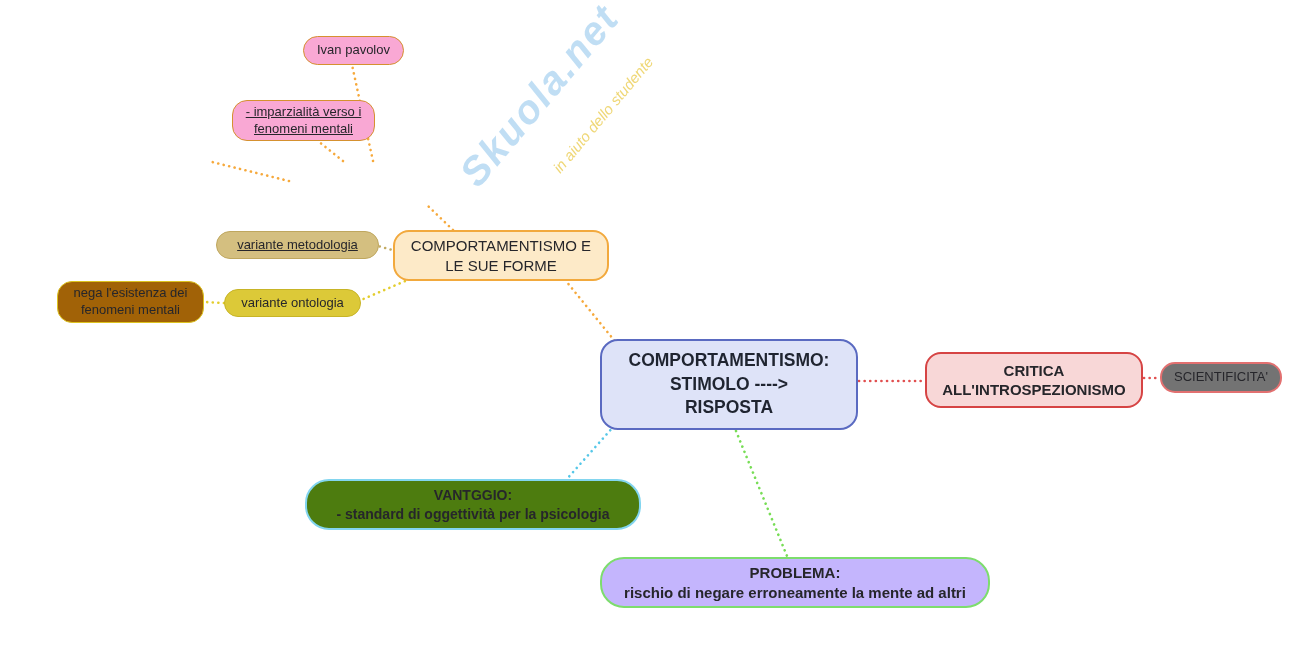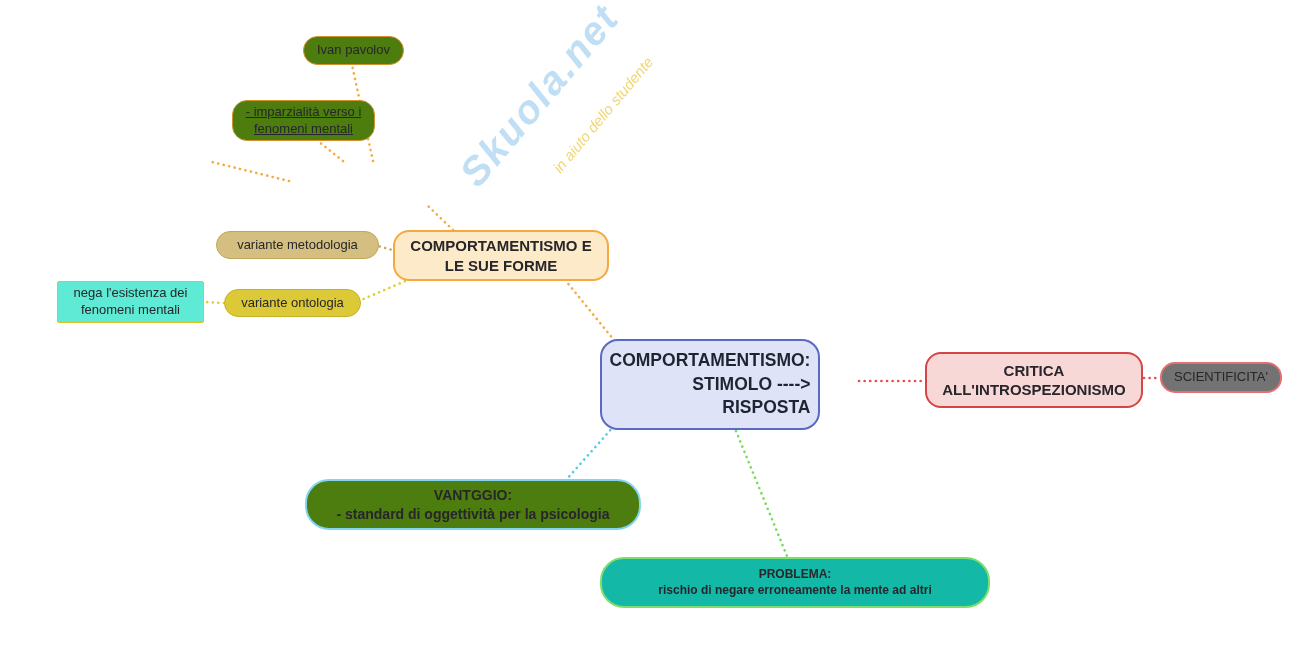--- a/index.html
+++ b/index.html
@@ -21,71 +21,71 @@
     justify-content: center;
     text-align: center;
     white-space: pre-line;
     box-sizing: border-box;
     line-height: 1.3;
     color: #26262b;
   }
 
   
   .pill-orange {
-    background: #4d7c0f;
+    background: #f9a8d4;
     border: 1.5px solid #d5912f;
     border-radius: 15px;
     font-size: 13px;
     padding: 2px 8px;
   }
   .node-pavlov       { left: 303px; top: 36px;  width: 101px; height: 29px; }
   .node-impartiality { left: 232px; top: 100px; width: 143px; height: 41px; text-decoration: underline; }
   .node-wittgenstein { left: 40px;  top: 138px; width: 168px; height: 41px; border-radius: 17px; }
   .node-types        { left: 287px; top: 161px; width: 229px; height: 45px; border-radius: 18px; font-size: 13.5px; }
 
   .node-forms {
     left: 393px; top: 230px; width: 216px; height: 51px;
     background: #fdeac8;
     border: 2px solid #f2a93d;
     border-radius: 16px;
-    font-weight: bold;
+    font-weight: normal;
     font-size: 15px;
   }
   .node-method {
     left: 216px; top: 231px; width: 163px; height: 28px;
     background: #d4bf80;
     border: 1.5px solid #bfa75e;
     border-radius: 14px;
     font-size: 13px;
+    text-decoration: underline;
   }
   .node-ontology {
     left: 224px; top: 289px; width: 137px; height: 28px;
     background: #dcc938;
     border: 1.5px solid #c7b426;
     border-radius: 14px;
     font-size: 13px;
   }
   .node-denies {
     left: 57px; top: 281px; width: 147px; height: 42px;
-    background: #5eead4;
+    background: #a16207;
     border: 1.5px solid #ddc31f;
-    border-radius: 2px;
+    border-radius: 15px;
     font-size: 13px;
   }
 
   .node-central {
-    left: 600px; top: 339px; width: 220px; height: 91px;
+    left: 600px; top: 339px; width: 258px; height: 91px;
     background: #dee3f8;
     border: 2.5px solid #5a6ac1;
     border-radius: 18px;
     font-weight: bold;
     font-size: 17.5px;
     color: #1f2430;
     line-height: 1.35;
-    text-align: right;
   }
   .node-critique {
     left: 925px; top: 352px; width: 218px; height: 56px;
     background: #f8d7d7;
     border: 2.5px solid #d64444;
     border-radius: 16px;
     font-weight: bold;
     font-size: 15px;
   }
   .node-scient {
@@ -99,25 +99,25 @@
   .node-advantage {
     left: 305px; top: 479px; width: 336px; height: 51px;
     background: #4d7c0f;
     border: 2px solid #82d5ef;
     border-radius: 24px;
     font-weight: bold;
     font-size: 14px;
   }
   .node-problem {
     left: 600px; top: 557px; width: 390px; height: 51px;
-    background: #14b8a6;
+    background: #c4b5fd;
     border: 2px solid #7ddd6d;
     border-radius: 24px;
     font-weight: bold;
-    font-size: 12px;
+    font-size: 15px;
   }
 
   
   .watermark-brand {
     position: absolute;
     left: 468px; top: 158px;
     transform: rotate(-50deg);
     transform-origin: left center;
     font-size: 40px;
     font-weight: bold;

